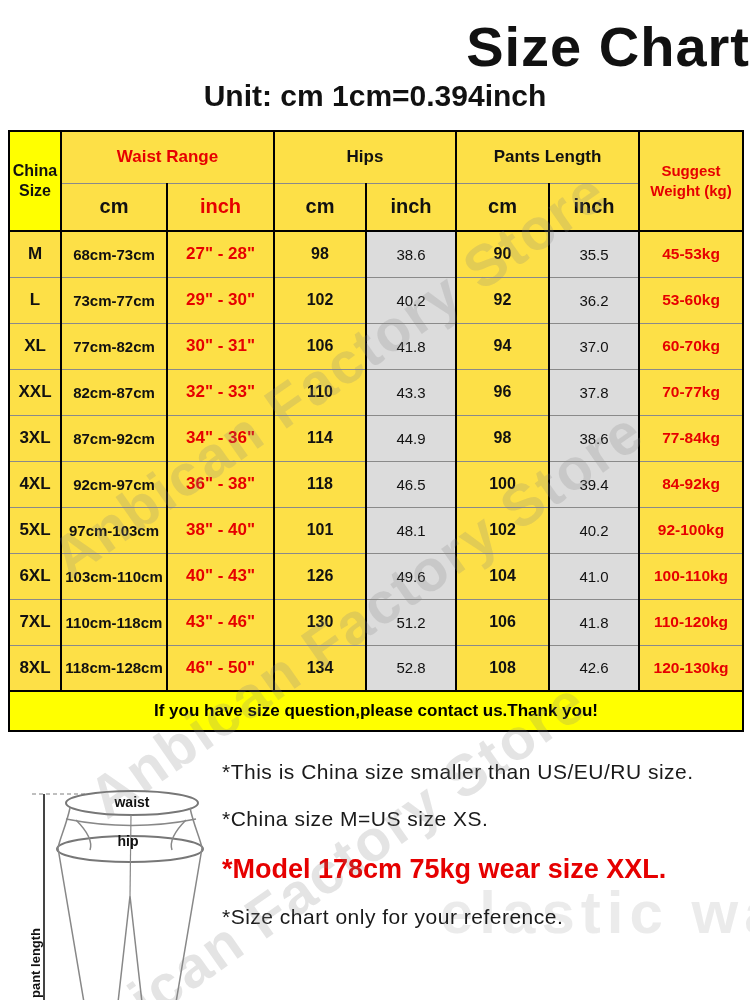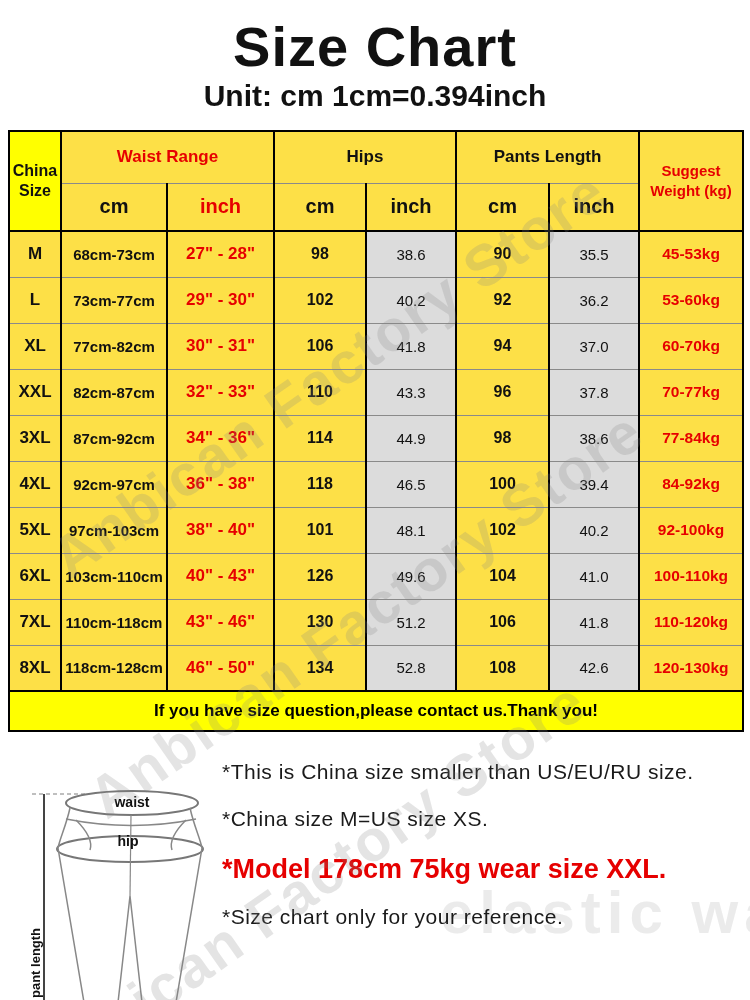--- a/index.html
+++ b/index.html
@@ -13,21 +13,21 @@
     position:relative;
     width:750px;height:1000px;
     background:#ffffff;
     overflow:hidden;
     font-family:"Liberation Sans", sans-serif;
     color:#111;
   }
   
   .page-title{
     margin-top:14px;
-    text-align:center;
+    text-align:right;
     font-size:56px;
     font-weight:900;
     letter-spacing:1px;
     color:#111;
   }
   .subtitle{
     margin-top:0;
     text-align:center;
     font-size:30px;
     font-weight:bold;

